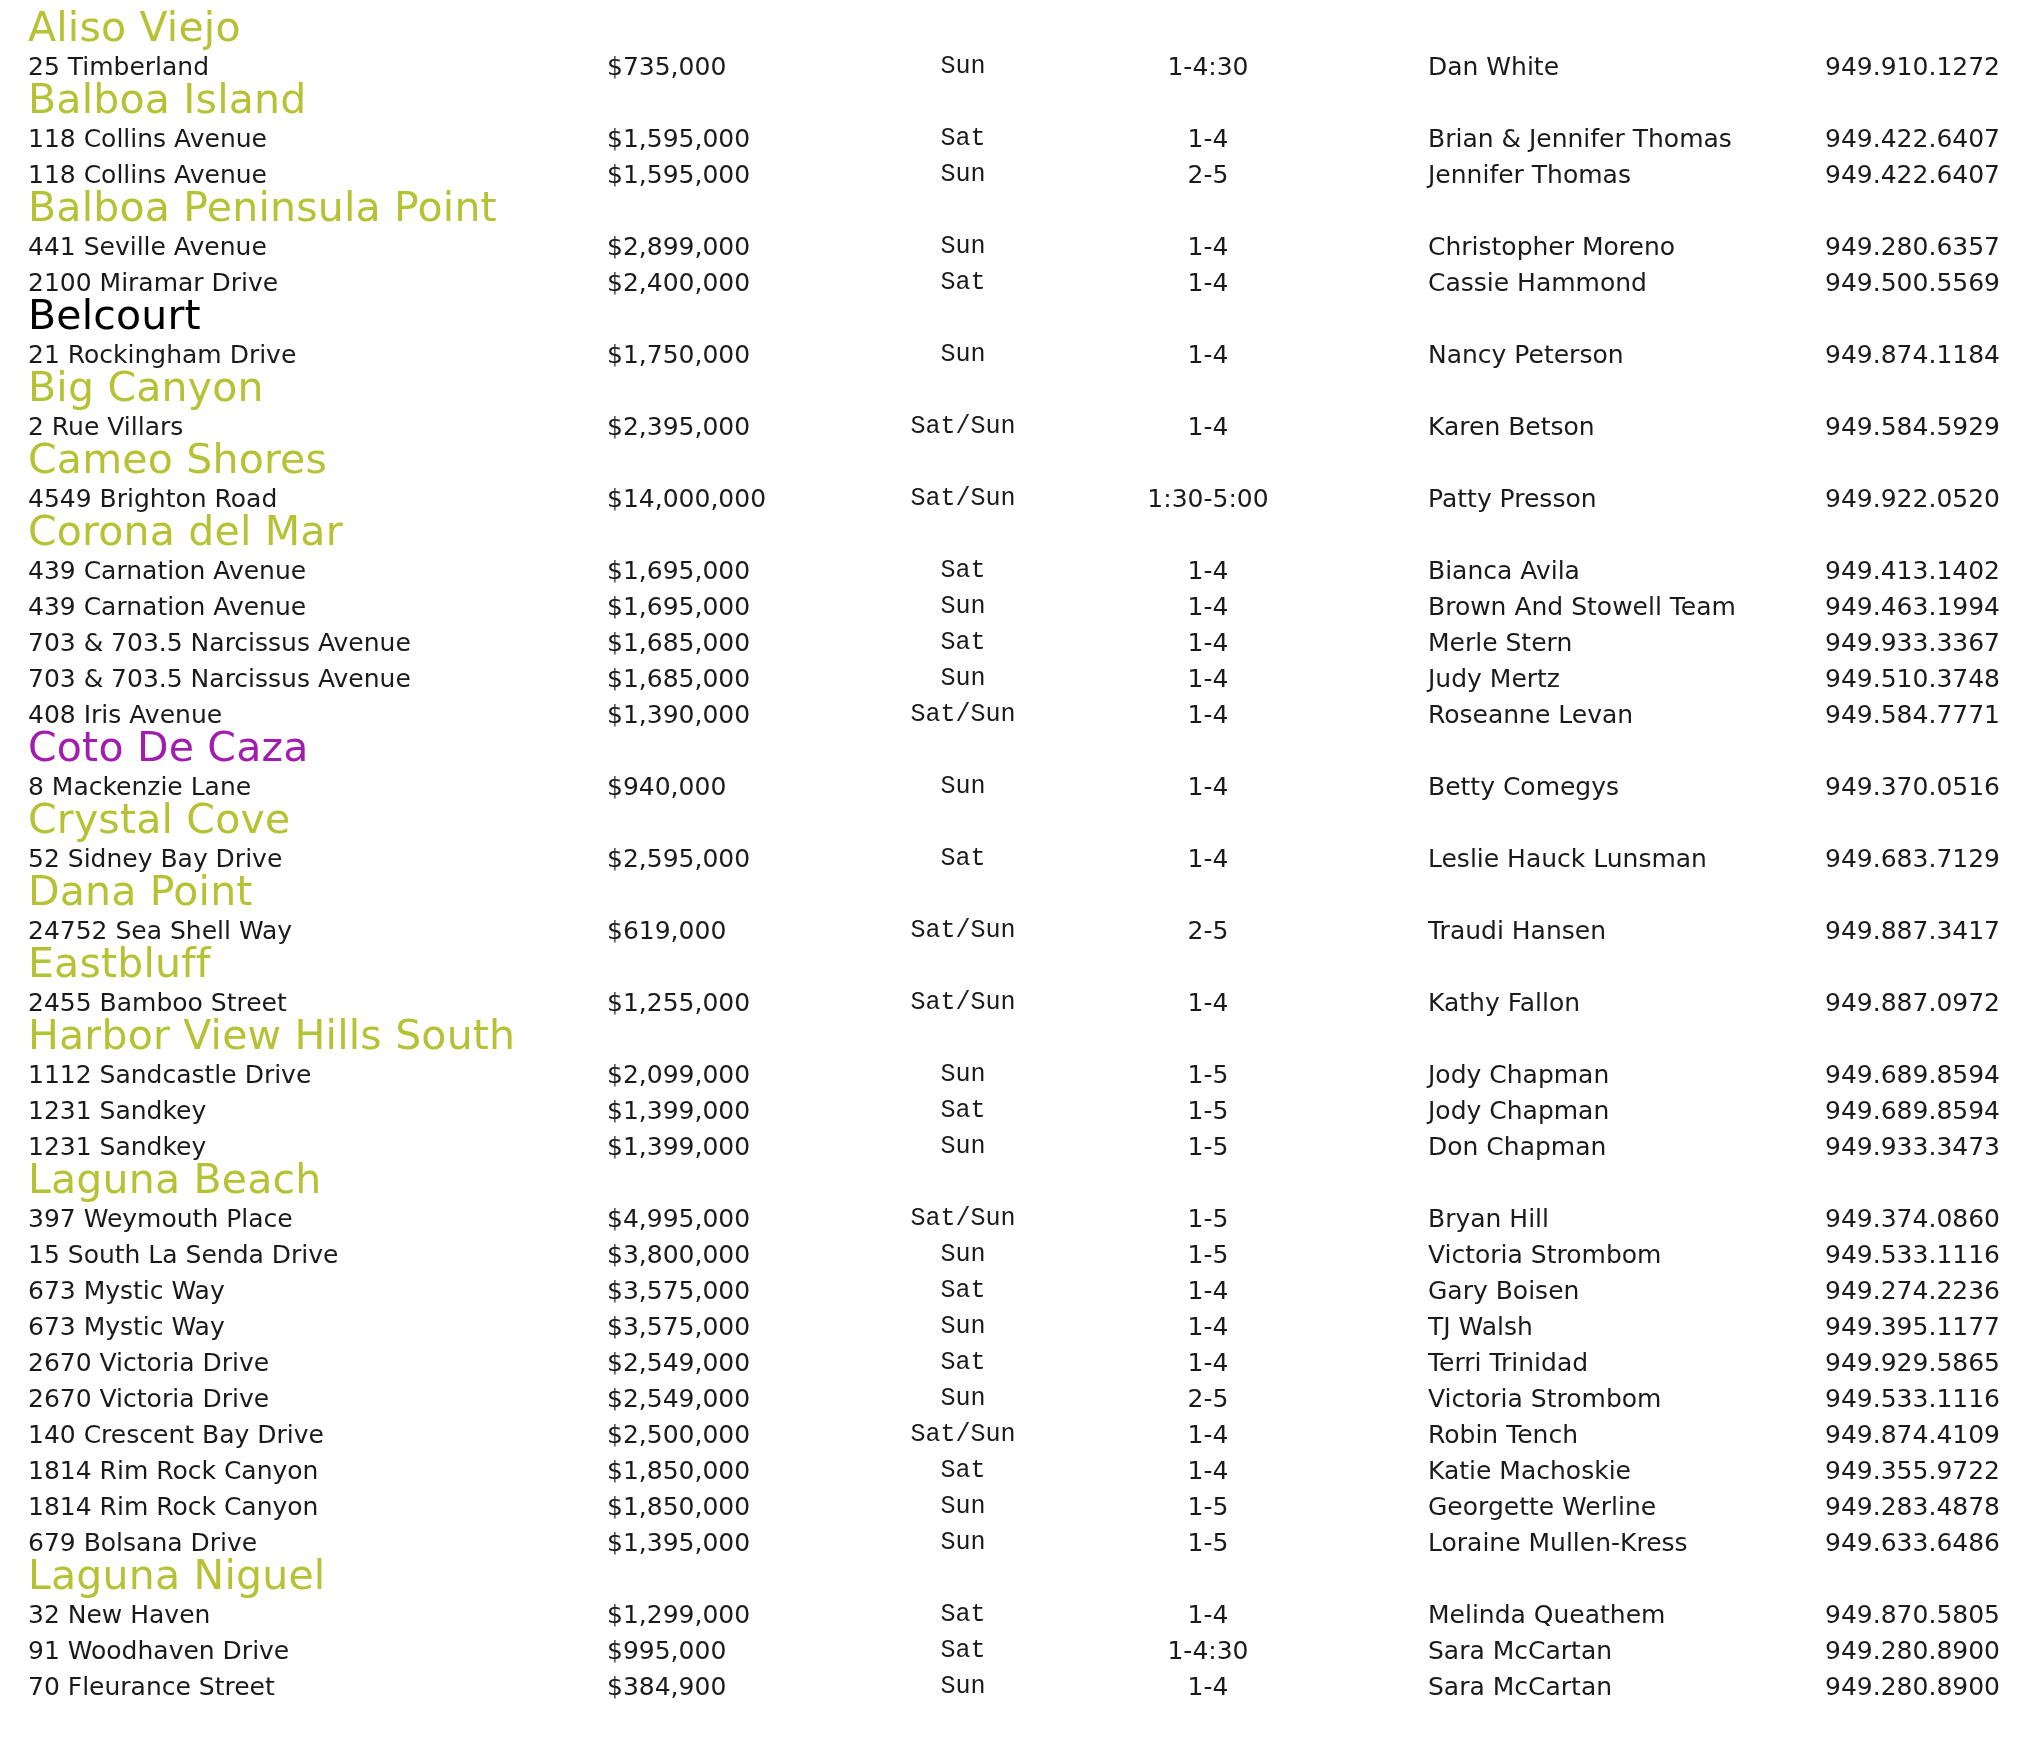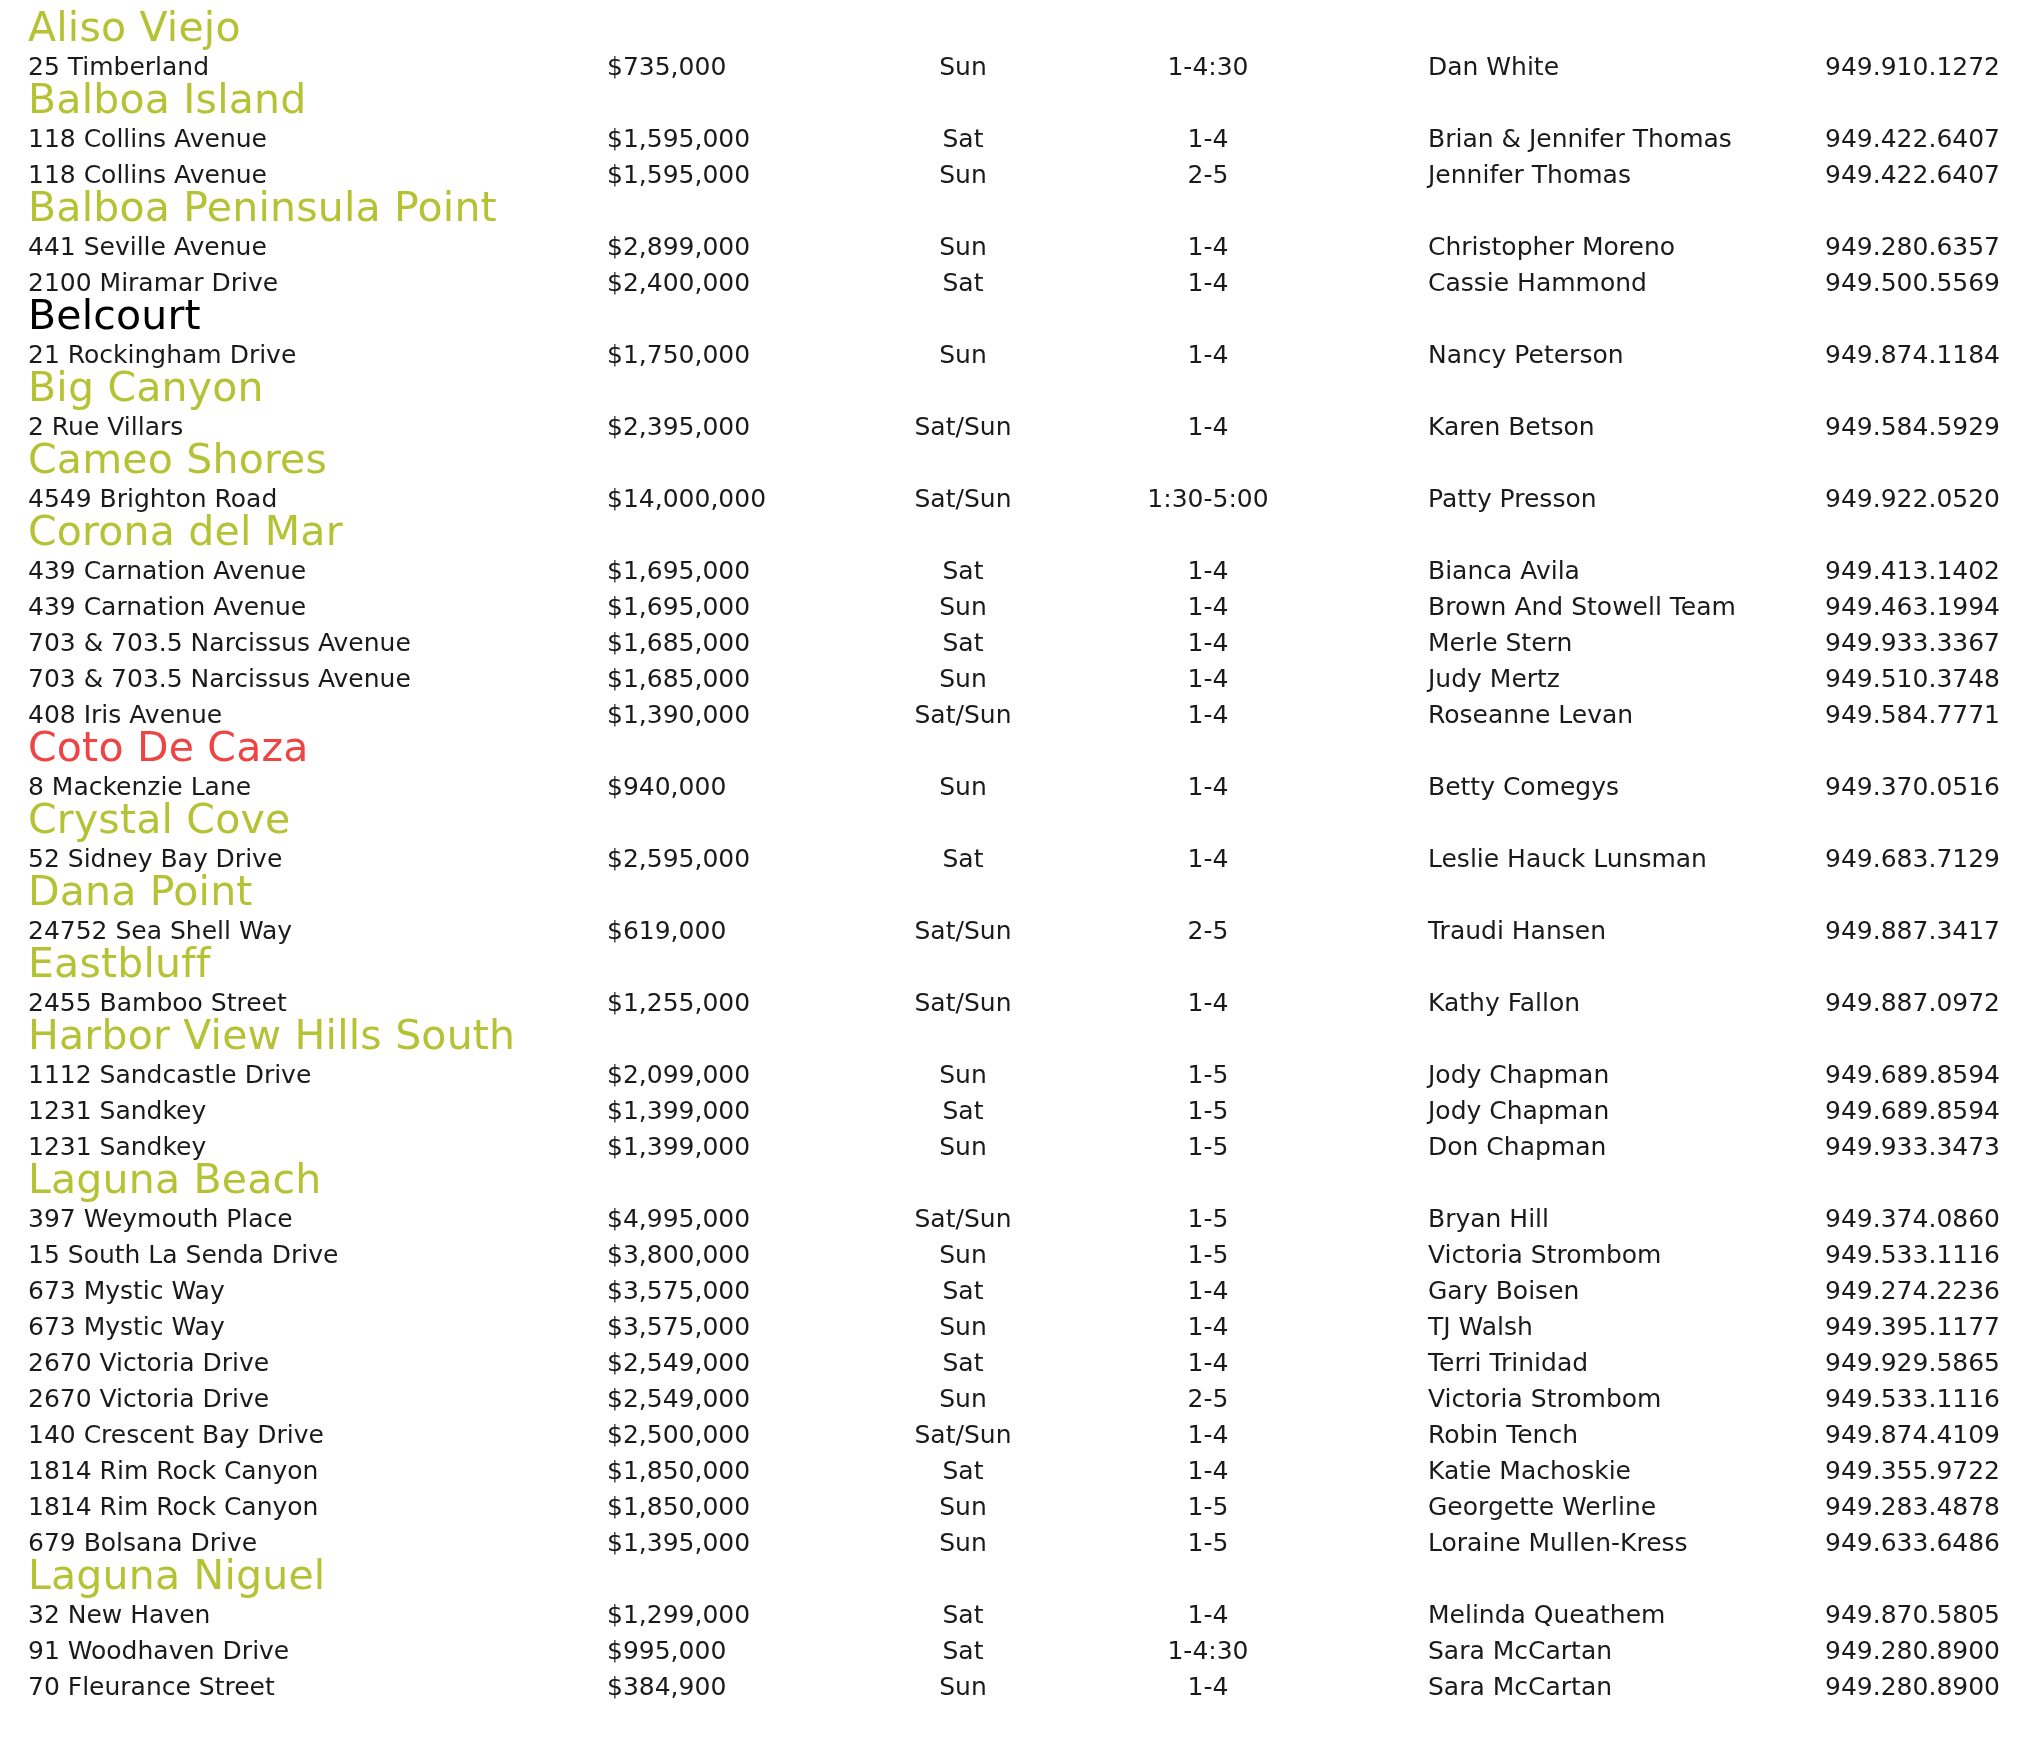--- a/index.html
+++ b/index.html
@@ -40,21 +40,21 @@
     .cell {
       position: absolute;
       top: 2px;
       font-size: 25px;
       line-height: 34px;
       white-space: nowrap;
       color: #1a1a1a;
     }
     .c-addr { left: 28px; }
     .c-price { left: 607px; }
-    .c-day { left: 883px; width: 160px; text-align: center; }
+    .c-day { left: 883px; width: 160px; text-align: center; font-family: Liberation Mono, monospace; }
     .c-time { left: 1128px; width: 160px; text-align: center; }
     .c-agent { left: 1428px; }
     .c-phone { right: 20px; text-align: right; }
   </style>
 </head>
 <body>
 
 <div id="listing">
     <div class="section">
       <div class="line first">
@@ -190,21 +190,21 @@
         <div class="cell c-addr">408 Iris Avenue</div>
         <div class="cell c-price">$1,390,000</div>
         <div class="cell c-day">Sat/Sun</div>
         <div class="cell c-time">1-4</div>
         <div class="cell c-agent">Roseanne Levan</div>
         <div class="cell c-phone">949.584.7771</div>
       </div>
     </div>
     <div class="section">
       <div class="line">
-        <div class="hdr" style="color: #ef4444;">Coto De Caza</div>
+        <div class="hdr" style="color: #a21caf;">Coto De Caza</div>
       </div>
       <div class="line">
         <div class="cell c-addr">8 Mackenzie Lane</div>
         <div class="cell c-price">$940,000</div>
         <div class="cell c-day">Sun</div>
         <div class="cell c-time">1-4</div>
         <div class="cell c-agent">Betty Comegys</div>
         <div class="cell c-phone">949.370.0516</div>
       </div>
     </div>

